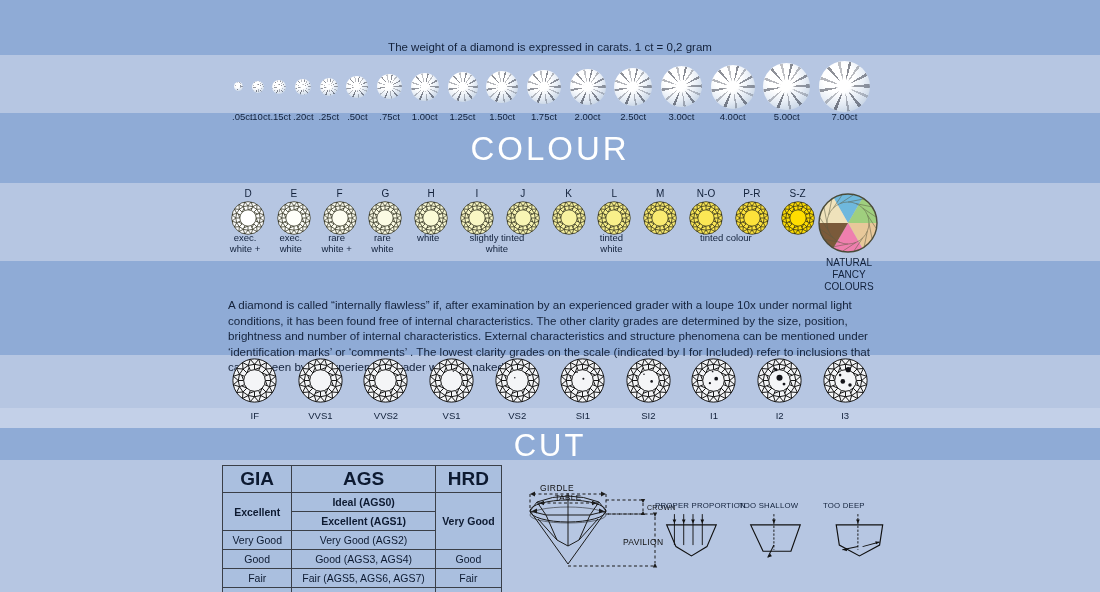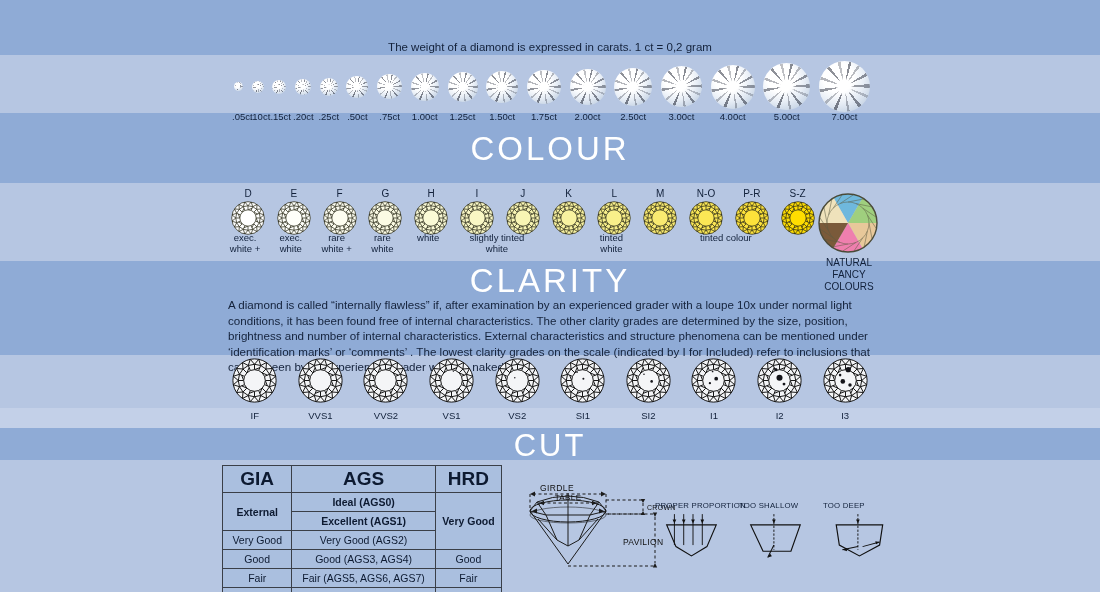--- a/index.html
+++ b/index.html
@@ -415,21 +415,20 @@
           <path d="M45.8 16.2 L59.4 25.3"></path>
           <path d="M50.4 23.0 L59.4 36.7"></path>
           <circle cx="31" cy="31" r="21"></circle>
         </g>
         <circle cx="31" cy="31" r="29" fill="none" stroke="#4a4a38" stroke-width="1.4"></circle>
       </svg>
     <div class="wheel-lbl" style="margin-top:3px;">NATURAL</div>
     <div class="wheel-lbl">FANCY COLOURS</div>
   </div>
 
-  <div class="section-title" style="top:262px;font-size:33px;">CLARITY</div>
   <div class="para" style="top:297px;left:228px;width:648px;">A diamond is called “internally flawless” if, after examination by an experienced grader with a loupe 10x under normal light conditions, it has been found free of internal characteristics. The other clarity grades are determined by the size, position, brightness and number of internal characteristics. External characteristics and structure phenomena can be mentioned under ‘identification marks’ or ‘comments’ . The lowest clarity grades on the scale (indicated by I for Included) refer to inclusions that can be seen by an experienced grader with the naked eye.</div>
 
   <div id="clarity-row" style="position:absolute;top:358px;left:222px;width:656px;height:48px;">
       <div style="position: absolute; left: 0px; top: 0px; width: 65.6px; display: flex; justify-content: center;">
         <svg width="45" height="45" viewBox="0 0 100 100" class="gem-svg">
           <g stroke="#141414" stroke-width="2.2" fill="none" stroke-linejoin="round">
             <circle cx="50" cy="50" r="48" fill="#f4f5f7"></circle>
             <path d="M50.0 14.0 L59.4 2.9 L63.8 16.7 M63.8 16.7 L76.7 10.1 L75.5 24.5 M75.5 24.5 L89.9 23.3 L83.3 36.2 M83.3 36.2 L97.1 40.6 L86.0 50.0 M86.0 50.0 L97.1 59.4 L83.3 63.8 M83.3 63.8 L89.9 76.7 L75.5 75.5 M75.5 75.5 L76.7 89.9 L63.8 83.3 M63.8 83.3 L59.4 97.1 L50.0 86.0 M50.0 86.0 L40.6 97.1 L36.2 83.3 M36.2 83.3 L23.3 89.9 L24.5 75.5 M24.5 75.5 L10.1 76.7 L16.7 63.8 M16.7 63.8 L2.9 59.4 L14.0 50.0 M14.0 50.0 L2.9 40.6 L16.7 36.2 M16.7 36.2 L10.1 23.3 L24.5 24.5 M24.5 24.5 L23.3 10.1 L36.2 16.7 M36.2 16.7 L40.6 2.9 L50.0 14.0 "></path>
             <path d="M50.0 26.0 L50.0 14.0 M59.2 27.8 L63.8 16.7 M67.0 33.0 L75.5 24.5 M72.2 40.8 L83.3 36.2 M74.0 50.0 L86.0 50.0 M72.2 59.2 L83.3 63.8 M67.0 67.0 L75.5 75.5 M59.2 72.2 L63.8 83.3 M50.0 74.0 L50.0 86.0 M40.8 72.2 L36.2 83.3 M33.0 67.0 L24.5 75.5 M27.8 59.2 L16.7 63.8 M26.0 50.0 L14.0 50.0 M27.8 40.8 L16.7 36.2 M33.0 33.0 L24.5 24.5 M40.8 27.8 L36.2 16.7 "></path>
             <path d="M50.0 26.0 L61.9 21.4 M67.0 33.0 L78.6 38.1 M74.0 50.0 L78.6 61.9 M67.0 67.0 L61.9 78.6 M50.0 74.0 L38.1 78.6 M33.0 67.0 L21.4 61.9 M26.0 50.0 L21.4 38.1 M33.0 33.0 L38.1 21.4 "></path>
@@ -581,21 +580,21 @@
   <table class="cut-table" style="top:465px;left:222px;width:280px;">
     <thead>
       <tr>
         <th style="width:70px;">GIA</th>
         <th style="width:148px;">AGS</th>
         <th style="width:62px;margin-top:16px;">HRD</th>
       </tr>
     </thead>
     <tbody>
       <tr>
-        <td class="b" rowspan="2">External</td>
+        <td class="b" rowspan="2">Excellent</td>
         <td class="b">Ideal (AGS0)</td>
         <td class="b" rowspan="3">Very Good</td>
       </tr>
       <tr>
         <td class="b">Excellent (AGS1)</td>
       </tr>
       <tr>
         <td>Very Good</td>
         <td>Very Good (AGS2)</td>
       </tr>

